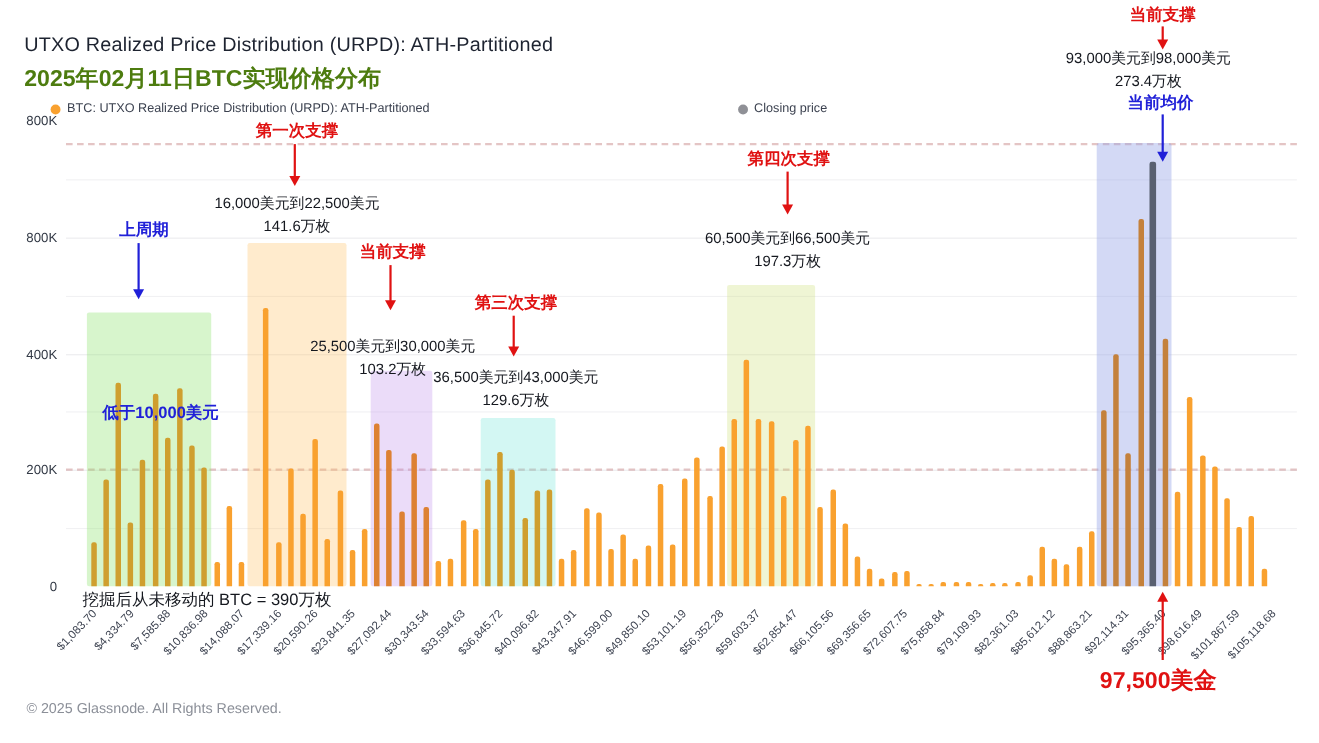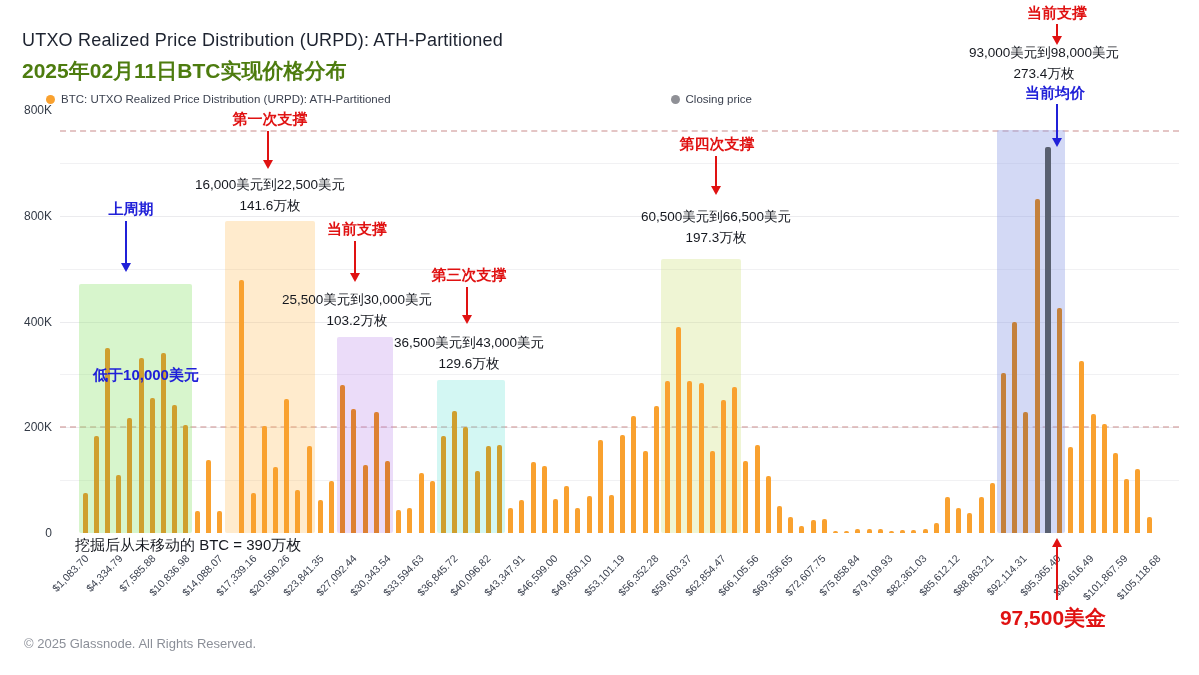--- a/index.html
+++ b/index.html
@@ -228,21 +228,21 @@
       <div class="arrow-head" style="left: 262.5px; border-left: 5.5px solid transparent; border-right: 5.5px solid transparent; top: 160px; border-top: 9px solid rgb(224, 18, 18);"></div>
       <div class="ann black" style="top: 174px; left: 20px; width: 500px;">
         <div>16,000美元到22,500美元</div>
         <div>141.6万枚</div>
       </div>
       <div class="ann red" style="top: 220px; left: 107px; width: 500px;">
         <div>当前支撑</div>
       </div>
       <div class="arrow-line" style="left: 353.75px; top: 241px; width: 2.5px; height: 33px; background: rgb(224, 18, 18);"></div>
       <div class="arrow-head" style="left: 349.5px; border-left: 5.5px solid transparent; border-right: 5.5px solid transparent; top: 273px; border-top: 9px solid rgb(224, 18, 18);"></div>
-      <div class="ann black" style="top: 289px; left: 107px; width: 500px;">
+      <div class="ann black" style="top: 304px; left: 107px; width: 500px;">
         <div>25,500美元到30,000美元</div>
         <div>103.2万枚</div>
       </div>
       <div class="ann red" style="top: 266px; left: 219px; width: 500px;">
         <div>第三次支撑</div>
       </div>
       <div class="arrow-line" style="left: 465.75px; top: 287px; width: 2.5px; height: 29px; background: rgb(224, 18, 18);"></div>
       <div class="arrow-head" style="left: 461.5px; border-left: 5.5px solid transparent; border-right: 5.5px solid transparent; top: 315px; border-top: 9px solid rgb(224, 18, 18);"></div>
       <div class="ann black" style="top: 332px; left: 219px; width: 500px;">
         <div>36,500美元到43,000美元</div>

